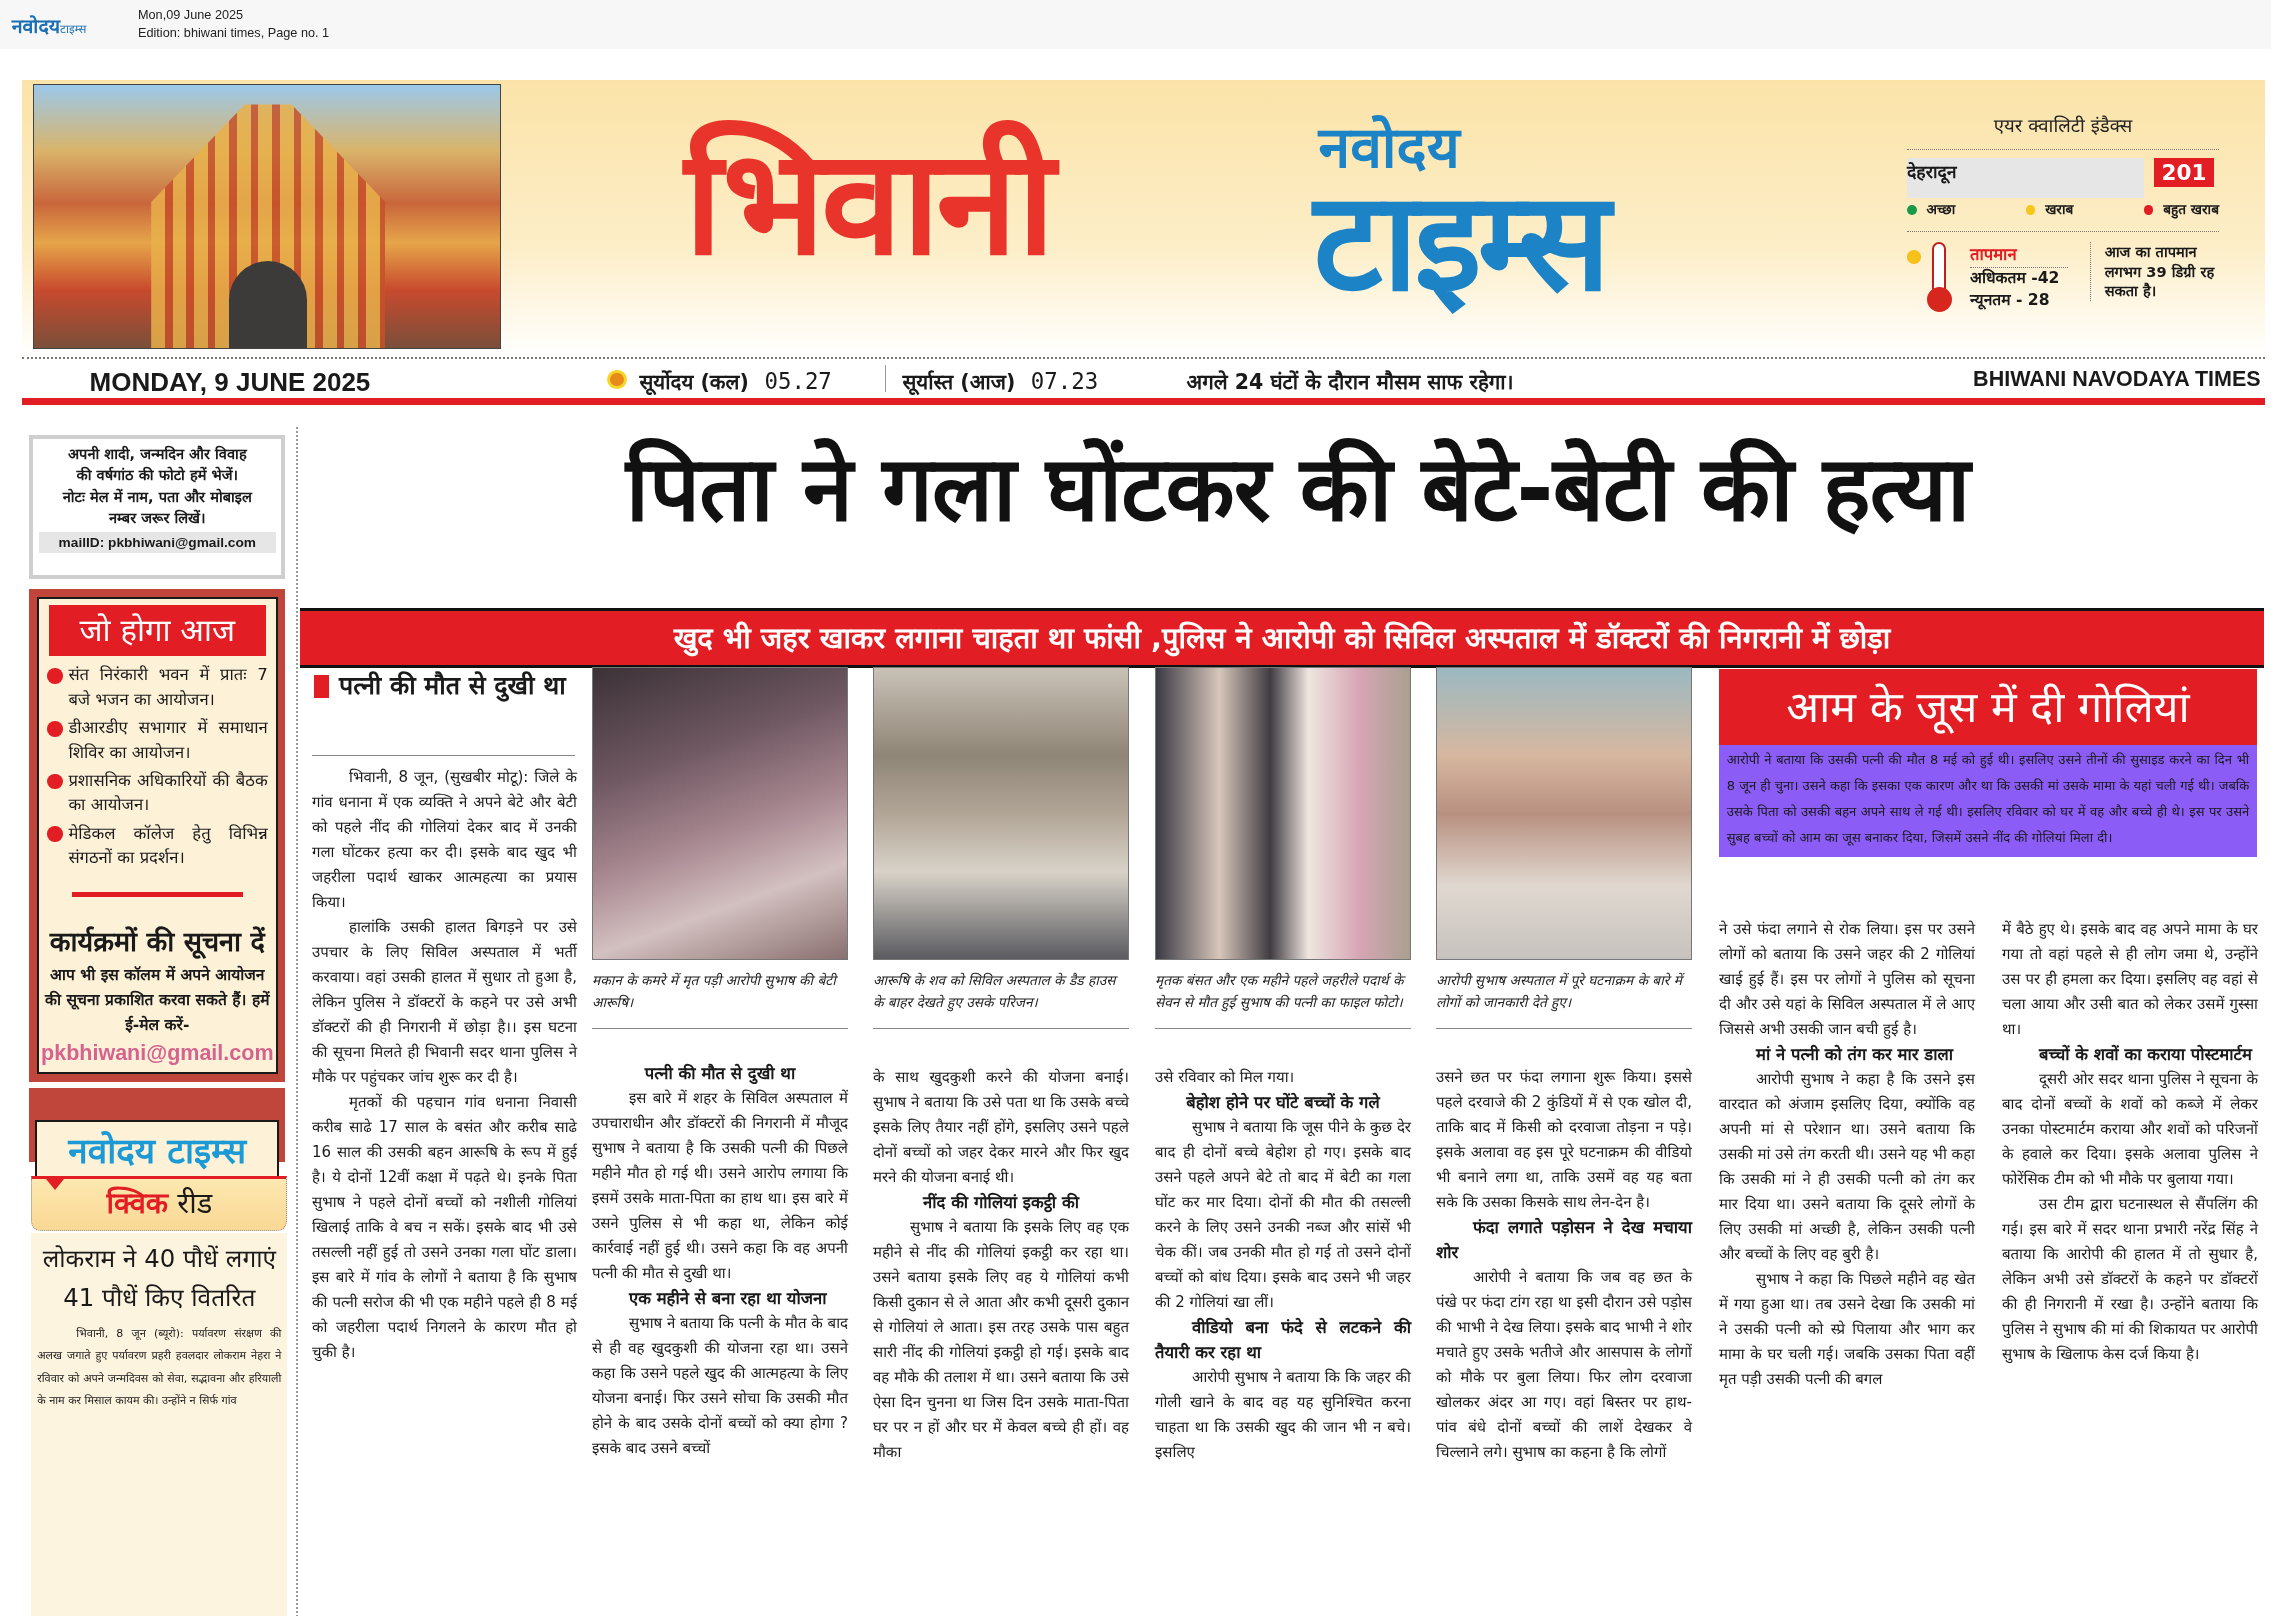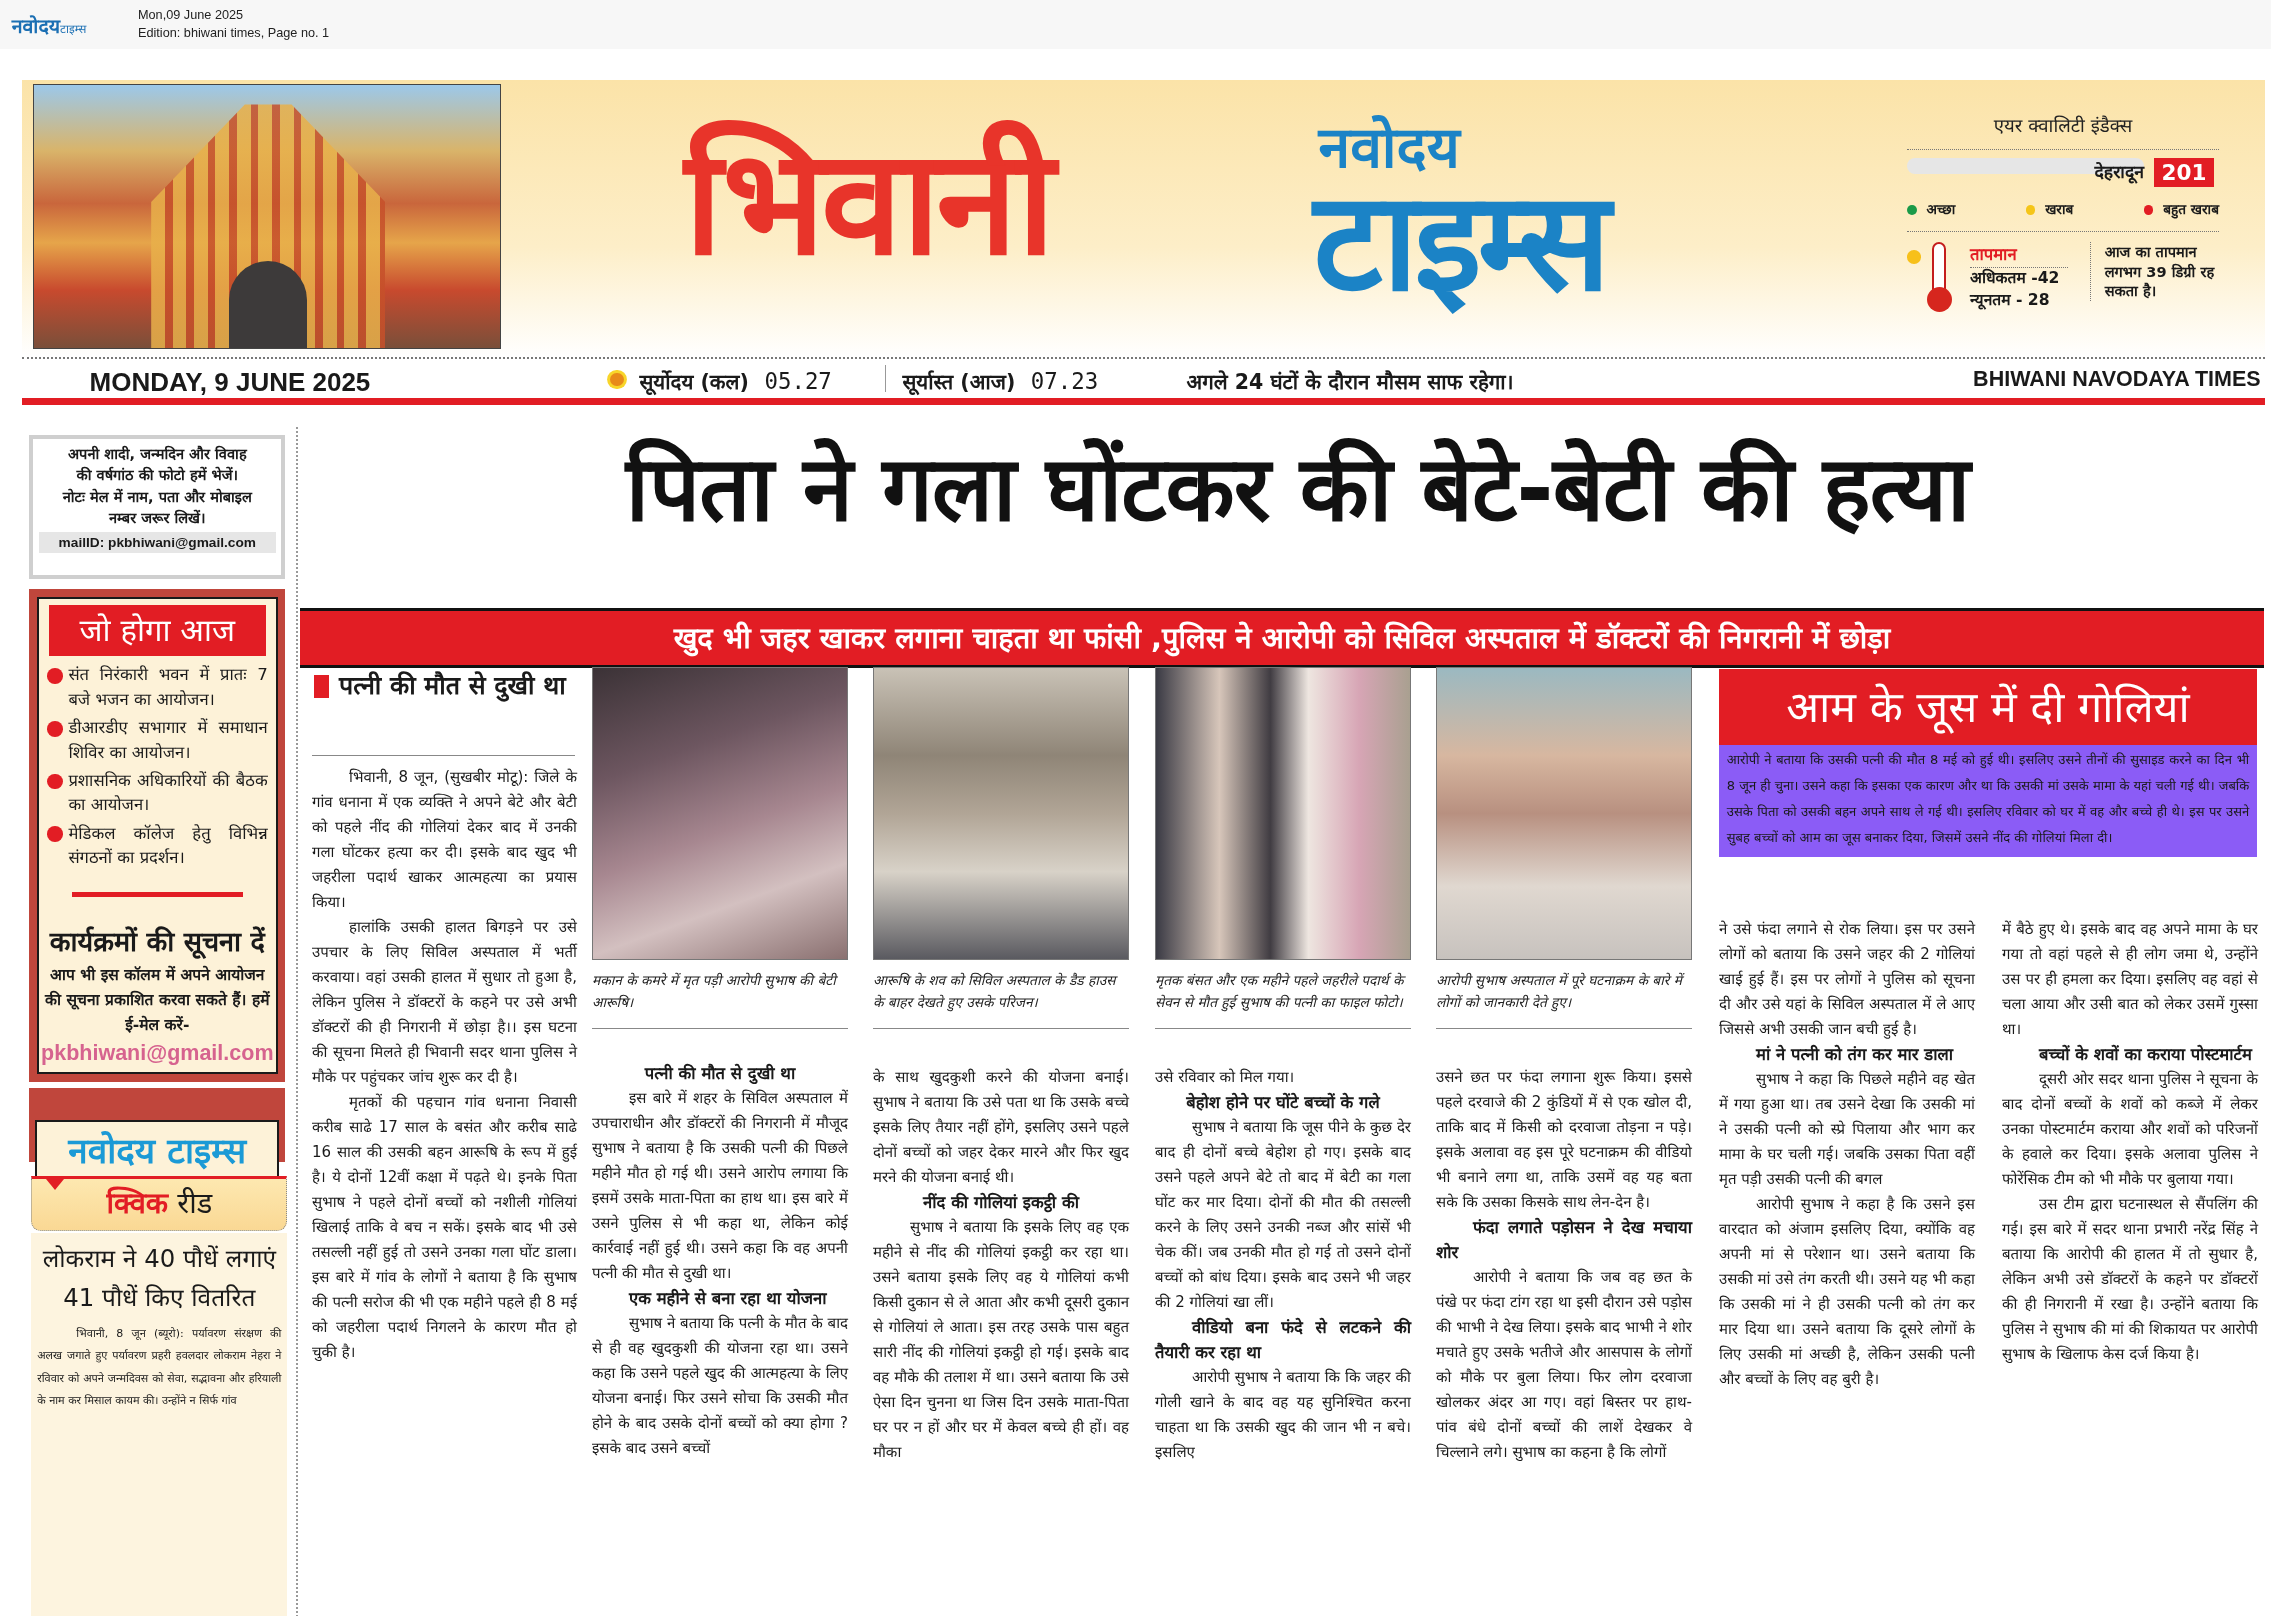--- a/index.html
+++ b/index.html
@@ -22,21 +22,21 @@
   .mast-photo .gate { position: absolute; left: 195px; top: 176px; width: 78px; height: 90px; background: #3d3a3a; border-radius: 39px 39px 0 0; }
   .title-main { position: absolute; left: 663px; top: 49px; font-family: "DejaVu Sans", sans-serif; font-weight: bold; font-size: 146px;
     color: #e8342a; letter-spacing: -3.9px; line-height: 1; }
   .title-sub-top { position: absolute; left: 1297px; top: 39px; font-weight: bold; font-size: 57px; color: #1b83c6; line-height: 1; }
   .title-sub-main { position: absolute; left: 1292px; top: 93px; font-weight: bold; font-size: 137px; color: #1b83c6; line-height: 1; letter-spacing: -3.9px; }
 
   
   .aqi { position: absolute; left: 1907px; top: 98px; width: 356px; height: 224px; }
   .aqi-title { position: absolute; left: 0; width: 312px; top: 13.7px; text-align: center; font-size: 18.5px; color: #222; }
   .aqi-rule { position: absolute; left: 0; width: 312px; border-top: 1px dotted #777; }
-  .aqi-city { position: absolute; left: 0; top: 60px; width: 237px; height: 16px; background: #e6e6e6; font-size: 17.6px; font-weight: bold; text-align: right; line-height: 29px; border-radius: 12px; }
+  .aqi-city { position: absolute; left: 0; top: 60px; width: 237px; height: 40px; background: #e6e6e6; font-size: 17.6px; font-weight: bold; text-align: left; line-height: 29px; }
   .aqi-value { position: absolute; left: 247px; top: 60px; width: 60px; height: 29px; background: #e21d24; color: #fff; font-size: 21.5px; font-weight: bold; text-align: center; line-height: 29px; }
   .aqi-legend { position: absolute; left: 0; top: 101px; width: 312px; display: flex; justify-content: space-between; font-size: 13.7px; font-weight: bold; }
   .aqi-legend span.dot { display: inline-block; width: 9.8px; height: 9.8px; border-radius: 50%; margin-right: 9.8px; vertical-align: middle; }
   .thermo { position: absolute; left: 17.6px; top: 144px; width: 29px; height: 70px; }
   .thermo .tube { position: absolute; left: 7.8px; top: 0; width: 13.7px; height: 55px; border: 2.9px solid #c41d1d; border-radius: 7.8px; background: #fff; }
   .thermo .bulb { position: absolute; left: 2px; top: 45px; width: 25px; height: 25px; border-radius: 50%; background: #d6261e; }
   .sun-small { position: absolute; left: 0; top: 152px; width: 13.7px; height: 13.7px; border-radius: 50%; background: #f7c01a; }
   .temp-block { position: absolute; left: 63px; top: 144px; }
   .temp-label { color: #e21d24; font-size: 16.6px; font-weight: bold; border-bottom: 1px dotted #777; padding-bottom: 2px; width: 98px; }
   .temp-line { font-size: 15.6px; font-weight: bold; line-height: 21.5px; }
@@ -266,22 +266,22 @@
 </div>
 
 <div class="juice-box">
   <div class="juice-head">आम के जूस में दी गोलियां</div>
   <div class="juice-body">आरोपी ने बताया कि उसकी पत्नी की मौत 8 मई को हुई थी। इसलिए उसने तीनों की सुसाइड करने का दिन भी 8 जून ही चुना। उसने कहा कि इसका एक कारण और था कि उसकी मां उसके मामा के यहां चली गई थी। जबकि उसके पिता को उसकी बहन अपने साथ ले गई थी। इसलिए रविवार को घर में वह और बच्चे ही थे। इस पर उसने सुबह बच्चों को आम का जूस बनाकर दिया, जिसमें उसने नींद की गोलियां मिला दी।</div>
 </div>
 
 <div class="col" style="left:1719px; top:917px; width:256px;">
   <p>ने उसे फंदा लगाने से रोक लिया। इस पर उसने लोगों को बताया कि उसने जहर की 2 गोलियां खाई हुई हैं। इस पर लोगों ने पुलिस को सूचना दी और उसे यहां के सिविल अस्पताल में ले आए जिससे अभी उसकी जान बची हुई है।</p>
   <p class="sub">मां ने पत्नी को तंग कर मार डाला</p>
+  <p class="ind">आरोपी सुभाष ने कहा है कि उसने इस वारदात को अंजाम इसलिए दिया, क्योंकि वह अपनी मां से परेशान था। उसने बताया कि उसकी मां उसे तंग करती थी। उसने यह भी कहा कि उसकी मां ने ही उसकी पत्नी को तंग कर मार दिया था। उसने बताया कि दूसरे लोगों के लिए उसकी मां अच्छी है, लेकिन उसकी पत्नी और बच्चों के लिए वह बुरी है।</p>
   <p class="ind">सुभाष ने कहा कि पिछले महीने वह खेत में गया हुआ था। तब उसने देखा कि उसकी मां ने उसकी पत्नी को स्प्रे पिलाया और भाग कर मामा के घर चली गई। जबकि उसका पिता वहीं मृत पड़ी उसकी पत्नी की बगल</p>
-  <p class="ind">आरोपी सुभाष ने कहा है कि उसने इस वारदात को अंजाम इसलिए दिया, क्योंकि वह अपनी मां से परेशान था। उसने बताया कि उसकी मां उसे तंग करती थी। उसने यह भी कहा कि उसकी मां ने ही उसकी पत्नी को तंग कर मार दिया था। उसने बताया कि दूसरे लोगों के लिए उसकी मां अच्छी है, लेकिन उसकी पत्नी और बच्चों के लिए वह बुरी है।</p>
 </div>
 
 <div class="col" style="left:2002px; top:917px; width:256px;">
   <p>में बैठे हुए थे। इसके बाद वह अपने मामा के घर गया तो वहां पहले से ही लोग जमा थे, उन्होंने उस पर ही हमला कर दिया। इसलिए वह वहां से चला आया और उसी बात को लेकर उसमें गुस्सा था।</p>
   <p class="sub">बच्चों के शवों का कराया पोस्टमार्टम</p>
   <p class="ind">दूसरी ओर सदर थाना पुलिस ने सूचना के बाद दोनों बच्चों के शवों को कब्जे में लेकर उनका पोस्टमार्टम कराया और शवों को परिजनों के हवाले कर दिया। इसके अलावा पुलिस ने फोरेंसिक टीम को भी मौके पर बुलाया गया।</p>
   <p class="ind">उस टीम द्वारा घटनास्थल से सैंपलिंग की गई। इस बारे में सदर थाना प्रभारी नरेंद्र सिंह ने बताया कि आरोपी की हालत में तो सुधार है, लेकिन अभी उसे डॉक्टरों के कहने पर डॉक्टरों की ही निगरानी में रखा है। उन्होंने बताया कि पुलिस ने सुभाष की मां की शिकायत पर आरोपी सुभाष के खिलाफ केस दर्ज किया है।</p>
 </div>
 
 

